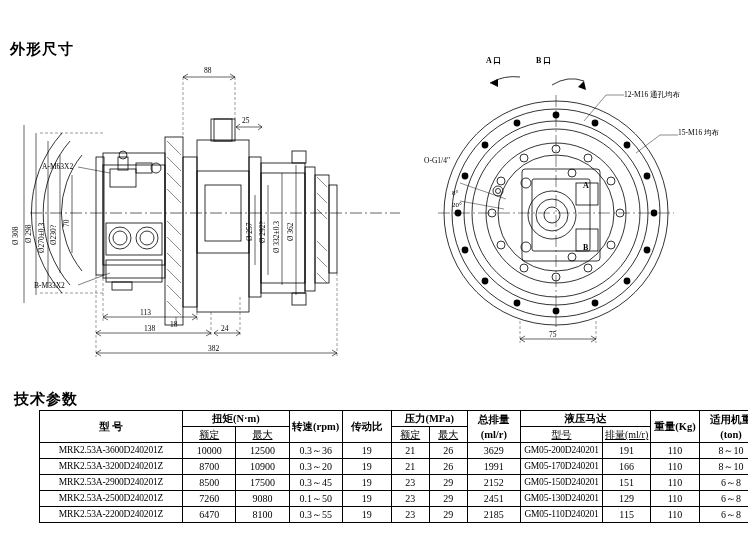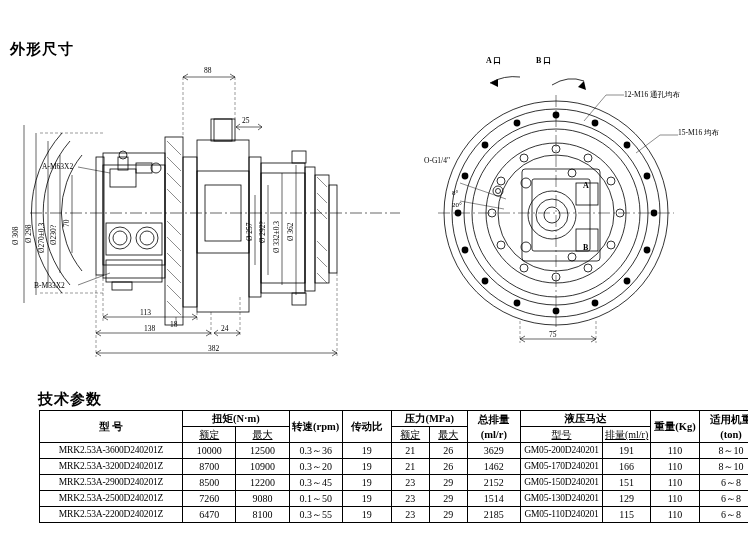--- a/index.html
+++ b/index.html
@@ -7,21 +7,21 @@
     width:748px;height:556px;background:#ffffff;
     font-family:"Liberation Serif", serif;
     color:#000;
     position:relative;
     overflow:hidden;
   }
   .title{
     position:absolute;font-weight:bold;font-size:15px;letter-spacing:1px;
   }
   #title-dim{left:10px;top:30px;margin-top:10px;}
-  #title-spec{left:14px;top:390px;margin-left:24px;}
+  #title-spec{left:14px;top:390px;}
 
   
   #drawing{position:absolute;left:0;top:45px;width:748px;height:330px;}
   #drawing svg{display:block;}
 
   
   #spec-table{
     position:absolute;left:12px;top:410px;width:724px;
     border-collapse:collapse;
     font-family:"Liberation Serif", serif;
@@ -360,49 +360,49 @@
       <td>8～10</td>
     </tr>
     <tr>
       <td class="model-cell">MRK2.53A-3200D240201Z</td>
       <td>8700</td>
       <td>10900</td>
       <td>0.3～20</td>
       <td>19</td>
       <td>21</td>
       <td>26</td>
-      <td>1462</td>
+      <td>1991</td>
       <td class="model-cell">GM05-170D240201</td>
       <td>166</td>
       <td>110</td>
       <td>8～10</td>
     </tr>
     <tr>
       <td class="model-cell">MRK2.53A-2900D240201Z</td>
       <td>8500</td>
-      <td>12200</td>
+      <td>17500</td>
       <td>0.3～45</td>
       <td>19</td>
       <td>23</td>
       <td>29</td>
       <td>2152</td>
       <td class="model-cell">GM05-150D240201</td>
       <td>151</td>
       <td>110</td>
       <td>6～8</td>
     </tr>
     <tr>
       <td class="model-cell">MRK2.53A-2500D240201Z</td>
       <td>7260</td>
       <td>9080</td>
       <td>0.1～50</td>
       <td>19</td>
       <td>23</td>
       <td>29</td>
-      <td>1514</td>
+      <td>2451</td>
       <td class="model-cell">GM05-130D240201</td>
       <td>129</td>
       <td>110</td>
       <td>6～8</td>
     </tr>
     <tr>
       <td class="model-cell">MRK2.53A-2200D240201Z</td>
       <td>6470</td>
       <td>8100</td>
       <td>0.3～55</td>

